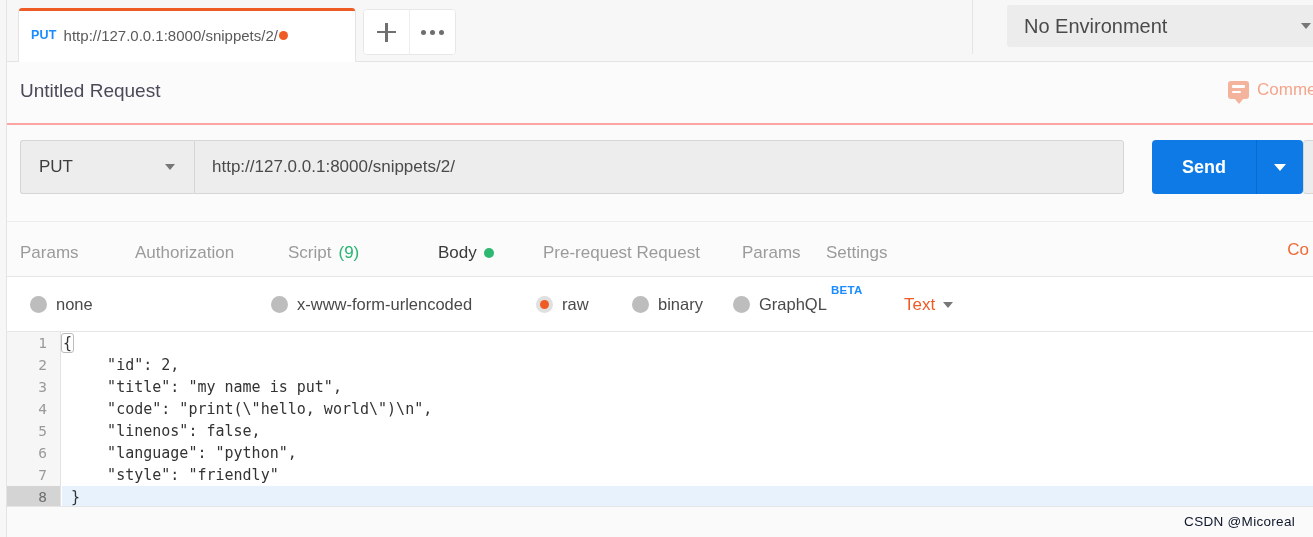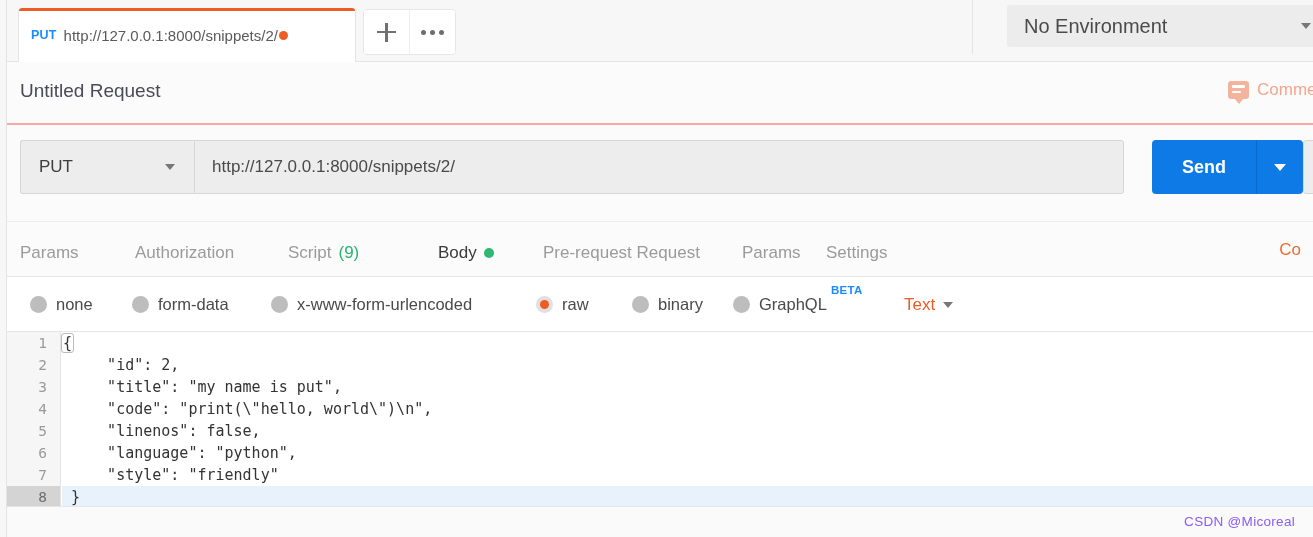--- a/index.html
+++ b/index.html
@@ -331,21 +331,21 @@
   .cookies-link {
     position: absolute;
     top: 0; right: 0;
     height: 55px;
     display: flex;
     align-items: center;
     font-size: 17px;
     color: #ef6a35;
     white-space: nowrap;
     cursor: pointer;
-    padding-right: 12px;
+    padding-right: 4px;
   }
 
   
   .bodytype-row {
     position: absolute;
     left: 6px; top: 277px;
     width: 1307px; height: 55px;
     background: #ffffff;
     border-bottom: 1px solid #e6e6e6;
     box-sizing: border-box;
@@ -466,21 +466,21 @@
     position: absolute;
     left: 6px; top: 507px;
     width: 1307px; height: 30px;
     background: #fafafa;
     box-sizing: border-box;
   }
   .watermark {
     position: absolute;
     right: 18px; top: 7px;
     font-size: 13.5px;
-    color: #8b5cf6;
+    color: #0f172a;
     letter-spacing: .3px;
   }
 </style>
 </head>
 <body>
 
 <div class="left-rail"></div>
 <div class="left-rail-top"></div>
 
 <div class="tabstrip">
@@ -566,24 +566,20 @@
   <div class="sec-tab" style="left:820px">
     <span>Settings</span>
   </div>
   <div class="cookies-link">Co</div>
 </div>
 
 <div class="bodytype-row">
   <div class="radio-opt" style="left:24px">
     <span class="radio-circle"></span>
     <span>none</span>
-  </div>
-  <div class="radio-opt" style="left:126px">
-    <span class="radio-circle"></span>
-    <span>form-data</span>
   </div>
   <div class="radio-opt" style="left:265px">
     <span class="radio-circle"></span>
     <span>x-www-form-urlencoded</span>
   </div>
   <div class="radio-opt" style="left:626px">
     <span class="radio-circle"></span>
     <span>binary</span>
   </div>
   <div class="radio-opt selected" style="left:530px">

